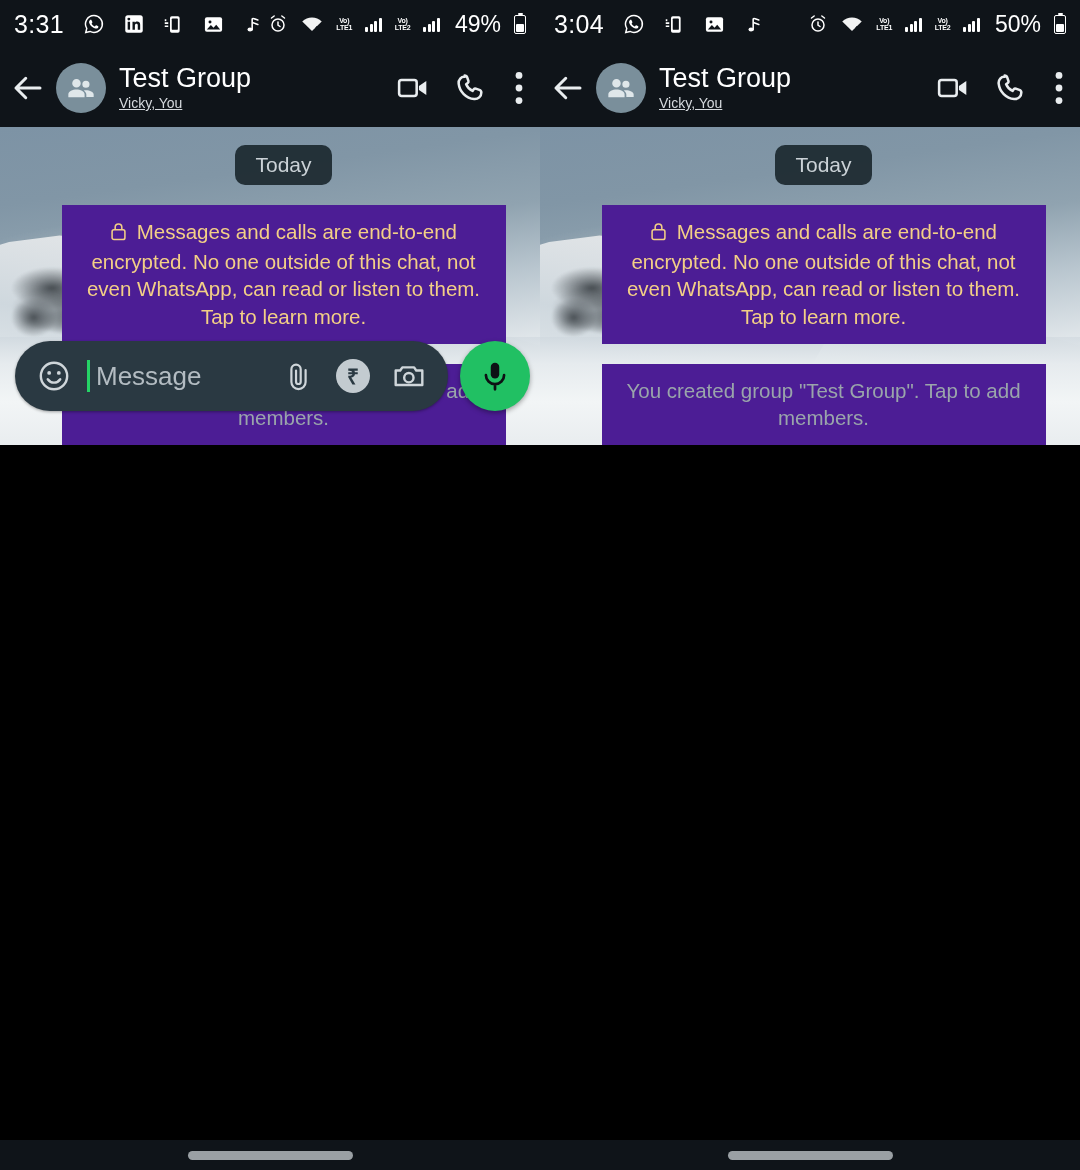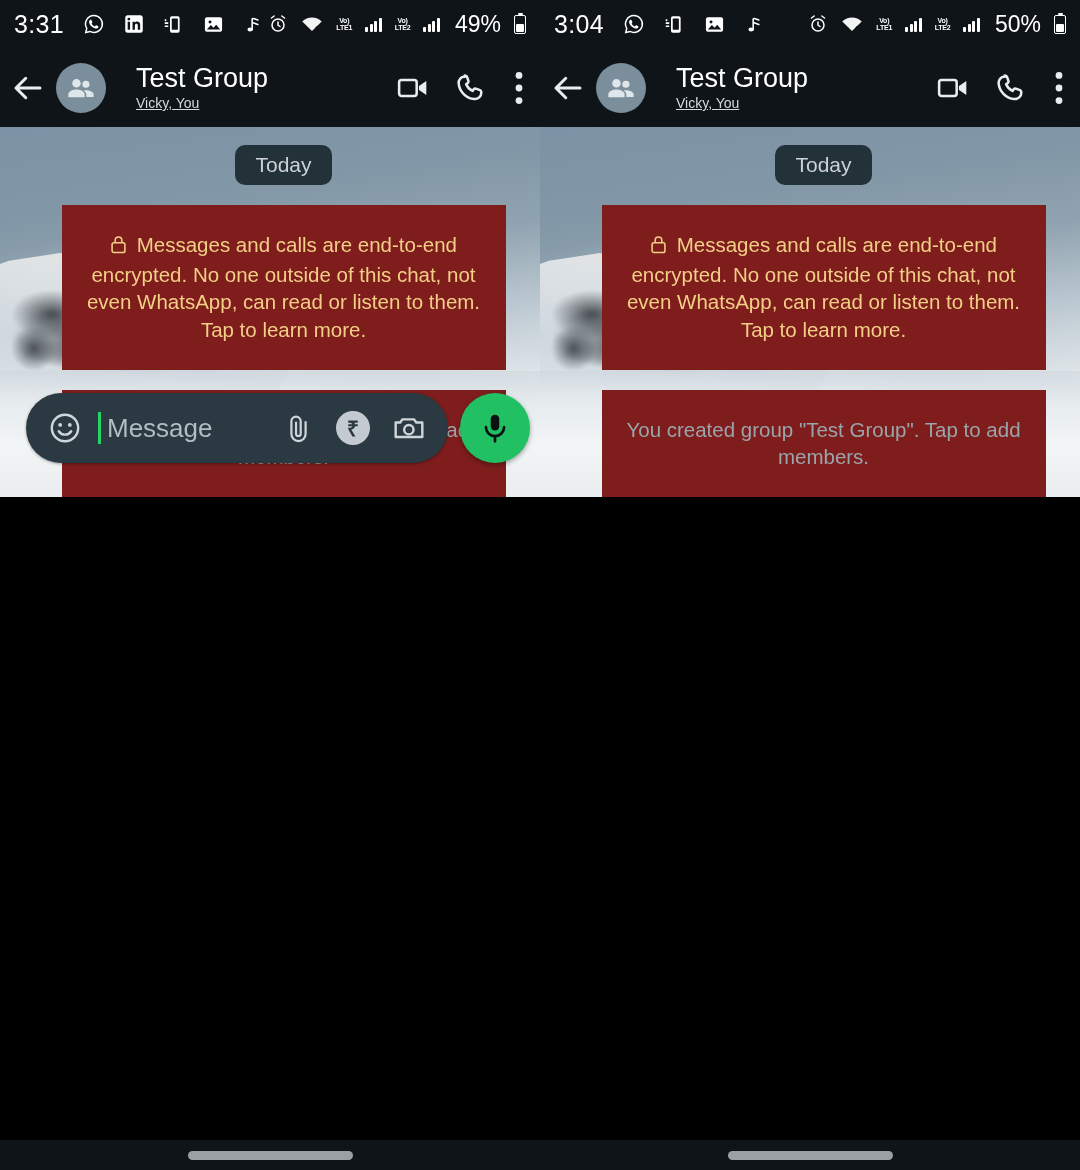--- a/index.html
+++ b/index.html
@@ -40,21 +40,21 @@
   
   .appbar{
     height:79px; background:#0f1419; display:flex; align-items:center;
     padding:0 16px 0 10px; color:#e9edef; gap:10px;
   }
   .backarrow{ width:36px; height:36px; flex:0 0 auto; }
   .avatar{
     width:50px;height:50px;border-radius:50%;background:#7a8f9b;
     display:flex;align-items:center;justify-content:center;flex:0 0 auto;
   }
-  .titles{ display:flex;flex-direction:column; margin-left:20px; min-width:0; }
+  .titles{ display:flex;flex-direction:column; margin-left:3px; min-width:0; }
   .t-main{ font-size:27px; color:#fff; line-height:1.15; white-space:nowrap;}
   .t-sub{ font-size:14px; color:#d6dade; line-height:1.3; white-space:nowrap;text-decoration:underline;}
   .appbar-actions{ margin-left:auto; display:flex; align-items:center; gap:26px; }
 
   
   .chat{ position:relative; flex:1; overflow:hidden; }
   .wall{
     position:absolute; inset:0;
     background:
       radial-gradient(140% 95% at 8% 92%, #f3f5f7 0%, #e4e9ee 26%, rgba(228,233,238,0) 55%),
@@ -95,31 +95,31 @@
   .speck{ position:absolute; width:7px; height:13px; background:#2b2f33;
           border-radius:2px; opacity:.85; }
 
   
   .msgs{ position:relative; z-index:2; padding:18px 0 0;margin-left:27px; }
   .daypill{
     margin:0 auto; width:max-content; background:#1f2c33; color:#cfd6da;
     font-size:21px; padding:8px 20px; border-radius:10px; opacity:.95;
   }
   .bubble{
-    margin:20px auto 0; width:444px; background:#7f1d1d; color:#e9edef;
-    border-radius:0; padding:26px 20px; text-align:center;
+    margin:20px auto 0; width:444px; background:#4c1d95; color:#e9edef;
+    border-radius:0; padding:13px 20px; text-align:center;
     font-size:20.5px; line-height:1.35;
   }
   .bubble.enc{ color:#f3cf86; }
   .bubble.sys{ color:#9aa5ab; font-size:20.5px; }
   .lockico{ vertical-align:-2px; margin-right:4px; }
 
   
   .composer{
-    position:absolute; left:16px; right:0; z-index:5;
+    position:absolute; left:5px; right:0; z-index:5;
     display:flex; align-items:center; gap:12px; padding:0 10px;
   }
   .inputpill{
     flex:1; height:70px; background:#2a3942; border-radius:36px;
     display:flex; align-items:center; padding:0 22px; gap:16px;
     box-shadow:0 1px 3px rgba(0,0,0,.35);
   }
   .placeholder{
     flex:1; color:#b3bcc2; font-size:26px; display:flex; align-items:center;
   }

